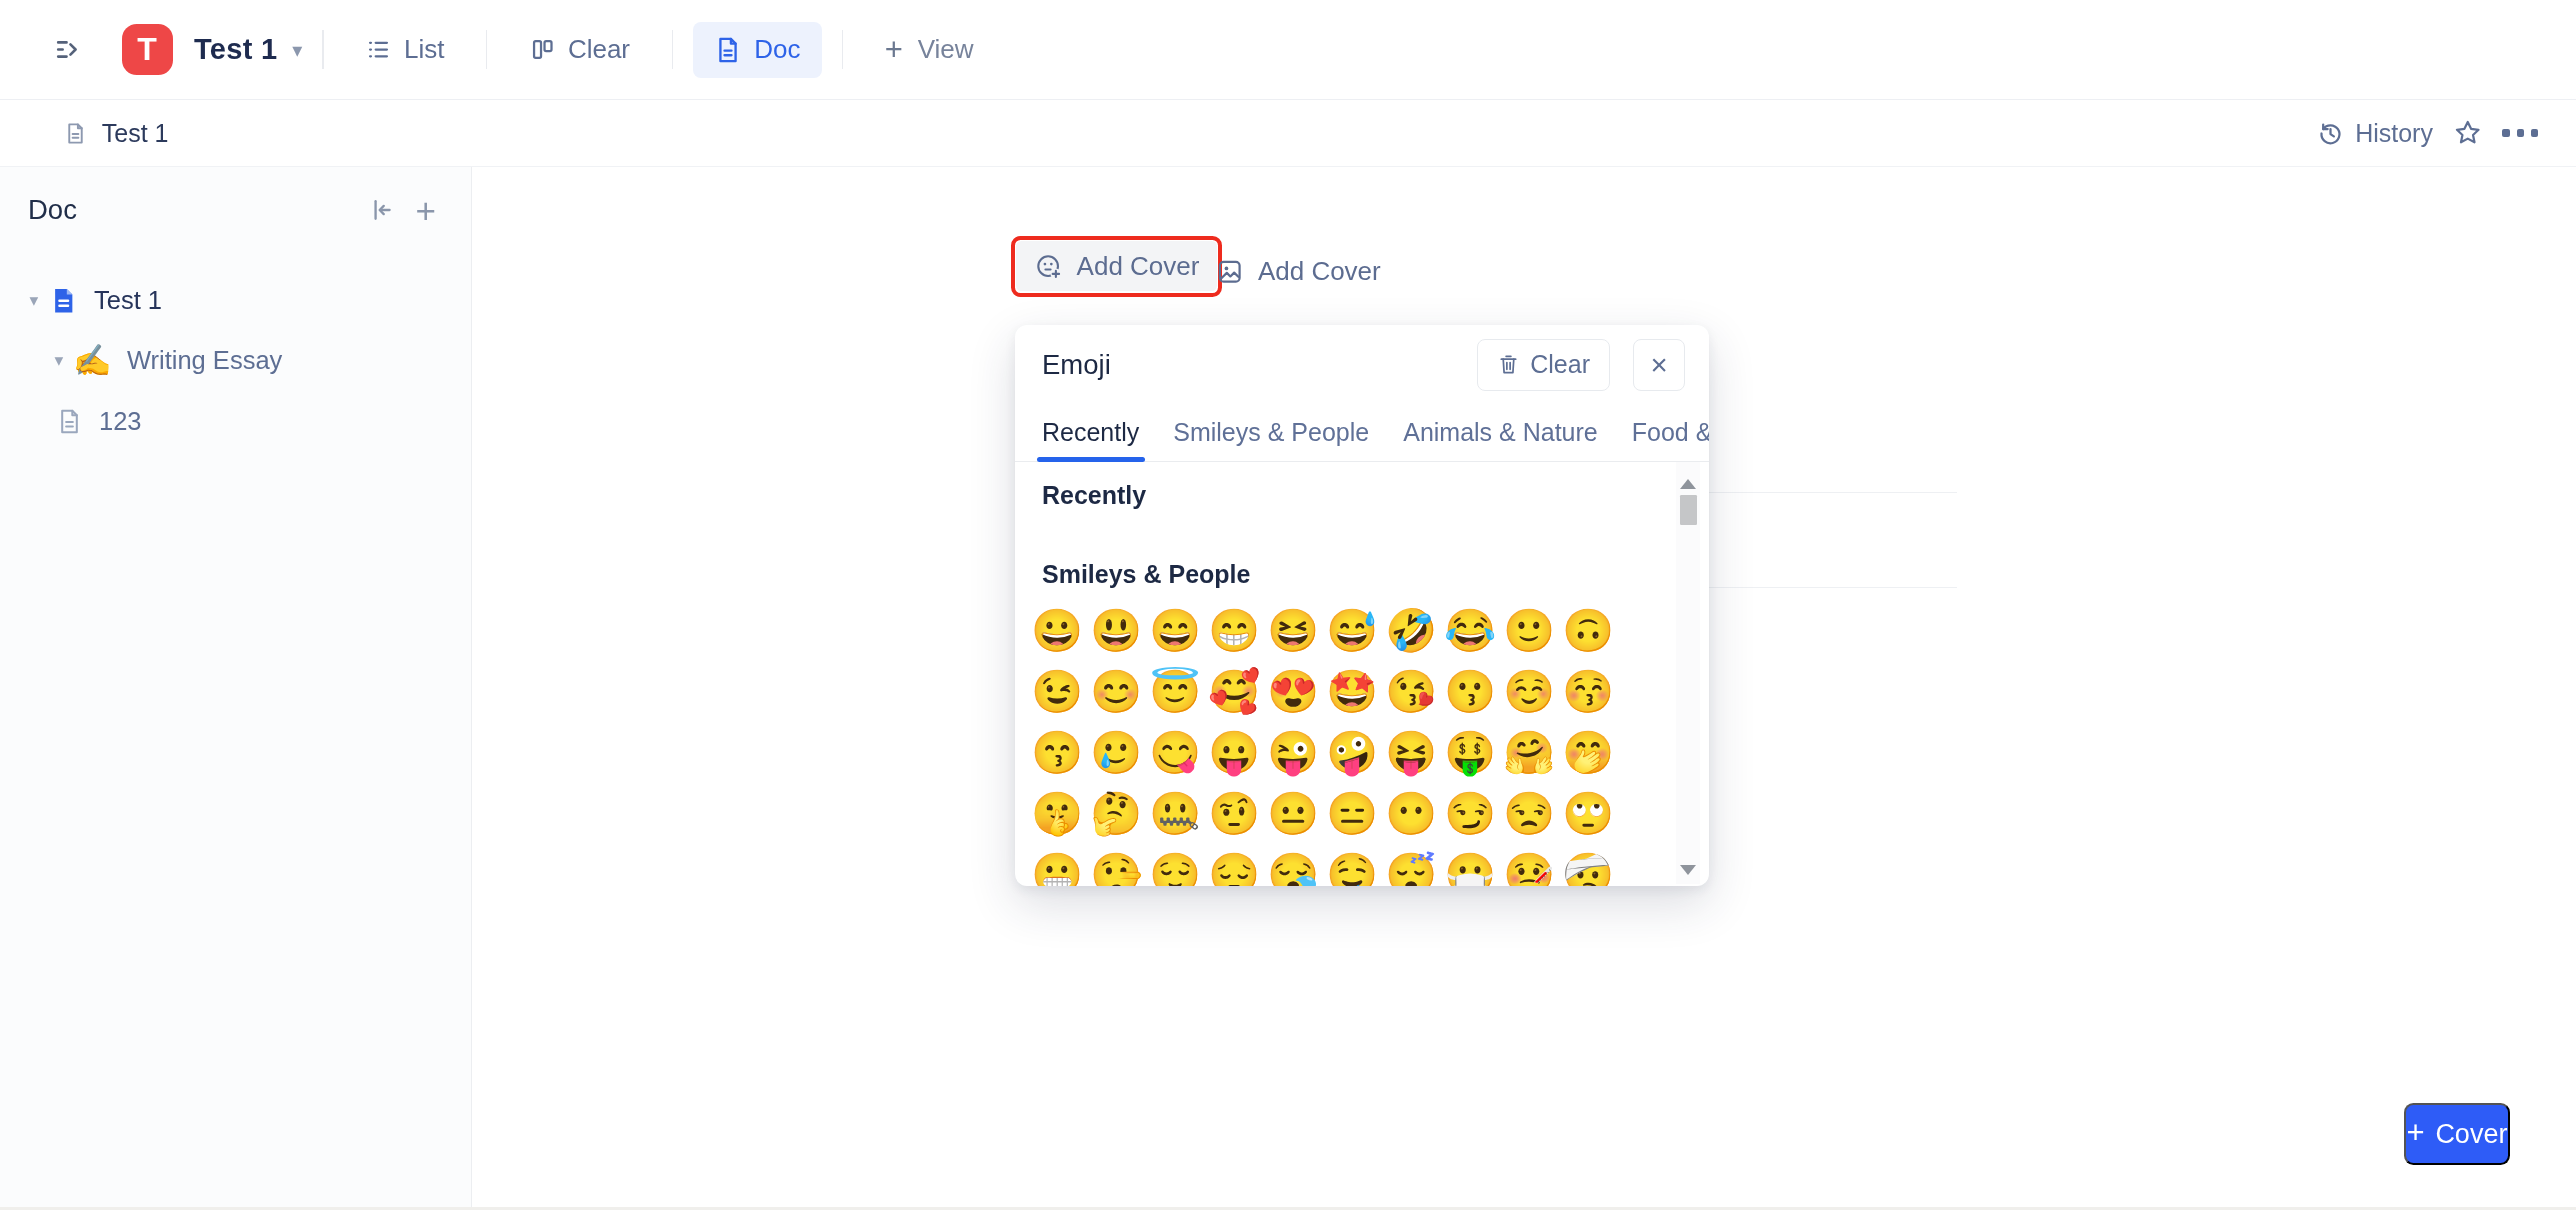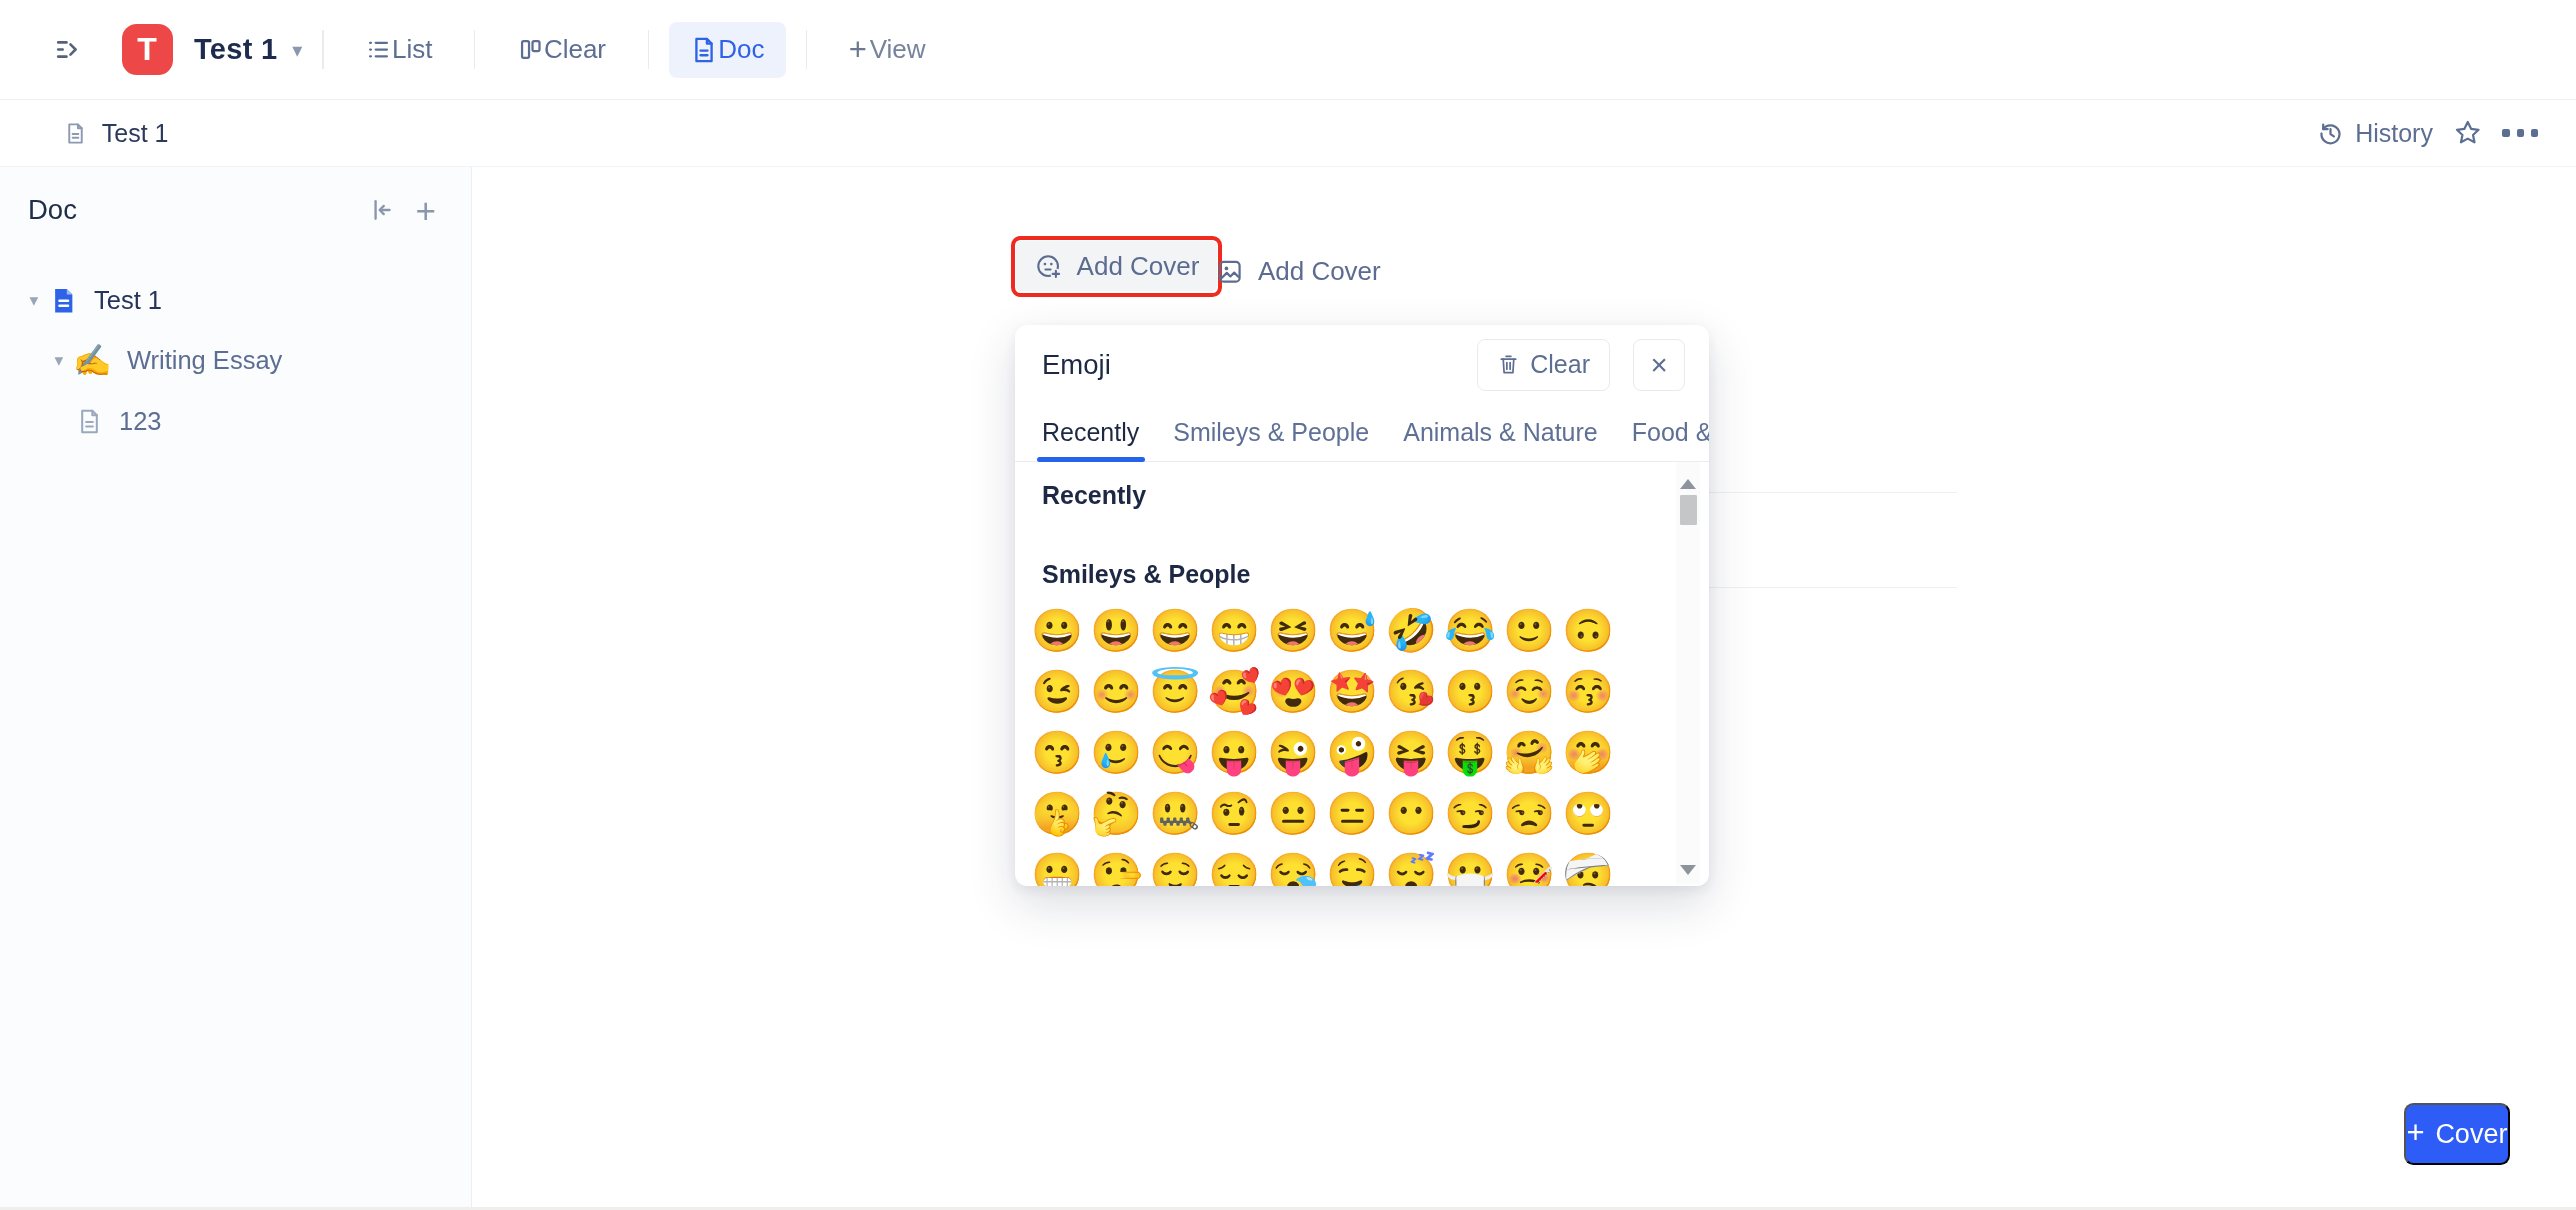--- a/index.html
+++ b/index.html
@@ -11,21 +11,21 @@
   }
   svg { display:block; }
 
   
   .topbar { height:100px; border-bottom:1.3px solid #edeff3; display:flex; align-items:center; padding:0 29.5px; background:#fff; }
   .expand-ic { margin-left:23px; color:#55627a; }
   .logo { width:51px; height:51px; border-radius:14.8px; background:#ee4747; color:#fff; font-weight:bold; font-size:32px; display:flex; align-items:center; justify-content:center; margin-left:38px; }
   .space-name { font-size:29px; font-weight:700; color:#1e2b4f; margin-left:21.5px; letter-spacing:0.3px; }
   .tb-caret { font-size:20px; color:#8b97ad; margin-left:14.8px; }
   .vsep { width:1.3px; height:39px; background:#e9ebef; margin:0 20px; }
-  .tab { display:flex; align-items:center; font-size:26px; color:#5d6e93; padding:0 21.5px; height:56px; border-radius:8px; cursor:default; }
+  .tab { display:flex; align-items:center; gap:12px; font-size:26px; color:#5d6e93; padding:0 21.5px; height:56px; border-radius:8px; cursor:default; }
   .tab .ic { color:#5d6e93; }
   .tab.active { background:#edf2fd; color:#2e63e8; }
   .tab.active .ic { color:#2e63e8; }
   .tab-view { color:#77839b; }
   .tab-view .plus { font-size:31px; font-weight:300; color:#6b7890; margin-right:2.7px; }
 
   
   .subbar { height:67px; border-bottom:1.3px solid #f0f2f5; display:flex; align-items:center; padding:0 38px 0 64px; background:#fff; }
   .subbar .doc-ic { color:#8d99b0; }
   .subbar .crumb { font-size:25px; color:#2c3a5c; margin-left:14.8px; }
@@ -39,21 +39,21 @@
   .sidebar { width:472px; background:#fbfcfd; border-right:1.3px solid #eceef1; padding-top:27px; }
   .sb-head { display:flex; align-items:center; padding:0 35px 0 28px; }
   .sb-title { font-size:27.5px; color:#202e49; }
   .sb-icons { margin-left:auto; display:flex; align-items:center; gap:20px; color:#8a96ab; }
   .sb-plus { font-size:35px; font-weight:300; line-height:27px; color:#8a96ab; }
   .tree { margin-top:47px; }
   .trow { display:flex; align-items:center; height:55px; font-size:25.5px; }
   .trow .caret { font-size:17.4px; color:#9aa5b8; width:29.5px; text-align:center; }
   .trow-1 { padding-left:19px; color:#26345a; }
   .trow-2 { padding-left:44px; color:#5d6e93; margin-top:5.4px; }
-  .trow-3 { padding-left:76px; color:#5d6e93; margin-top:5.4px; }
+  .trow-3 { padding-left:56px; color:#5d6e93; margin-top:5.4px; }
   .trow .ticon { margin-right:16px; }
   .tree-emoji { font-size:31px; margin-right:14.8px; line-height:1; }
 
   .main { position:relative; flex:1; background:#fff; }
 
   .doc-line { position:absolute; left:543px; width:942px; height:1.3px; background:#eef0f3; z-index:1; }
   .doc-line.l1 { top:325px; }
   .doc-line.l2 { top:420px; }
 
   

